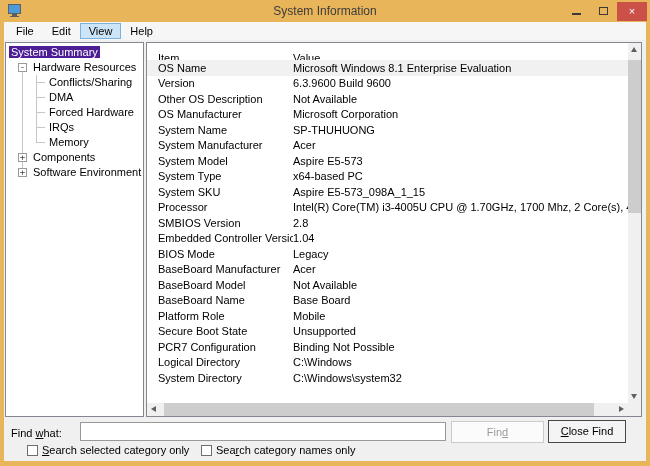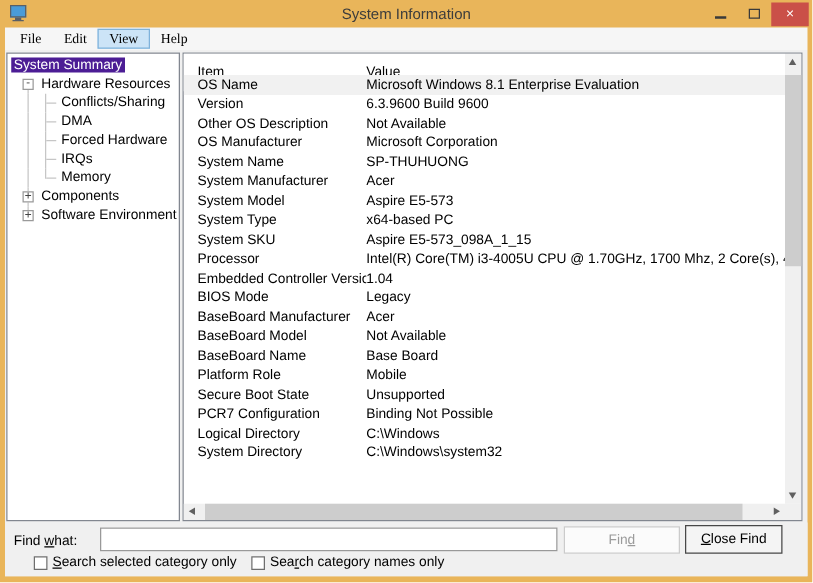--- a/index.html
+++ b/index.html
@@ -16,21 +16,21 @@
   .app-icon .base{ position:absolute; left:2px; top:12px; width:9px; height:1px; background:#5a5f66; }
   .title { position:absolute; left:0; right:0; top:4px; text-align:center; font-size:12px; color:#3c3c3c; pointer-events:none; }
   .win-controls { position:absolute; right:3px; top:0; height:22px; display:flex; align-items:center; }
   .wc { width:27px; height:19px; display:flex; align-items:center; justify-content:center; cursor:default; }
   .wc-min .dash { width:9px; height:2px; background:#3a3a3a; margin-top:5px; }
   .wc-max .box  { width:9px; height:8px; border:1px solid #3a3a3a; }
   .wc-close { width:30px; background:#ca5048; color:#fff; font-size:11px; line-height:19px; text-align:center; }
 
   
   .menubar { position:absolute; top:22px; left:4px; right:4px; height:18px; background:#f6f6f6; display:flex; align-items:center; padding-left:3px; }
-  .menu-item { padding:1px 8px; border:1px solid transparent;font-family:Liberation Serif, serif; }
+  .menu-item { padding:1px 8px; border:1px solid transparent; }
   .menu-item.active { background:#cce4f7; border:1px solid #7fb2db; }
 
   
   .content { position:absolute; top:40px; left:4px; right:4px; bottom:5px; background:#f0f0f0; }
 
   
   .tree-panel { position:absolute; left:1px; top:2px; width:139px; height:375px; background:#fff; border:1px solid #828790; overflow:hidden; padding-top:2px; }
   .trow { position:relative; height:15px; line-height:15px; white-space:nowrap; }
   .tlabel { position:relative; margin-left:3px; padding:0 2px; z-index:1; }
   .l1 .tlabel { margin-left:25px;margin-top:10px; }
@@ -231,20 +231,24 @@
     <span class="c-item">System SKU</span>
     <span class="c-value">Aspire E5-573_098A_1_15</span>
   </div>
 
   <div class="lrow">
     <span class="c-item">Processor</span>
     <span class="c-value">Intel(R) Core(TM) i3-4005U CPU @ 1.70GHz, 1700 Mhz, 2 Core(s), 4 Logical</span>
   </div>
 
 
+  <div class="lrow">
+    <span class="c-item">SMBIOS Version</span>
+    <span class="c-value">2.8</span>
+  </div>
 
   <div class="lrow">
     <span class="c-item">Embedded Controller Version</span>
     <span class="c-value">1.04</span>
   </div>
 
   <div class="lrow">
     <span class="c-item">BIOS Mode</span>
     <span class="c-value">Legacy</span>
   </div>

